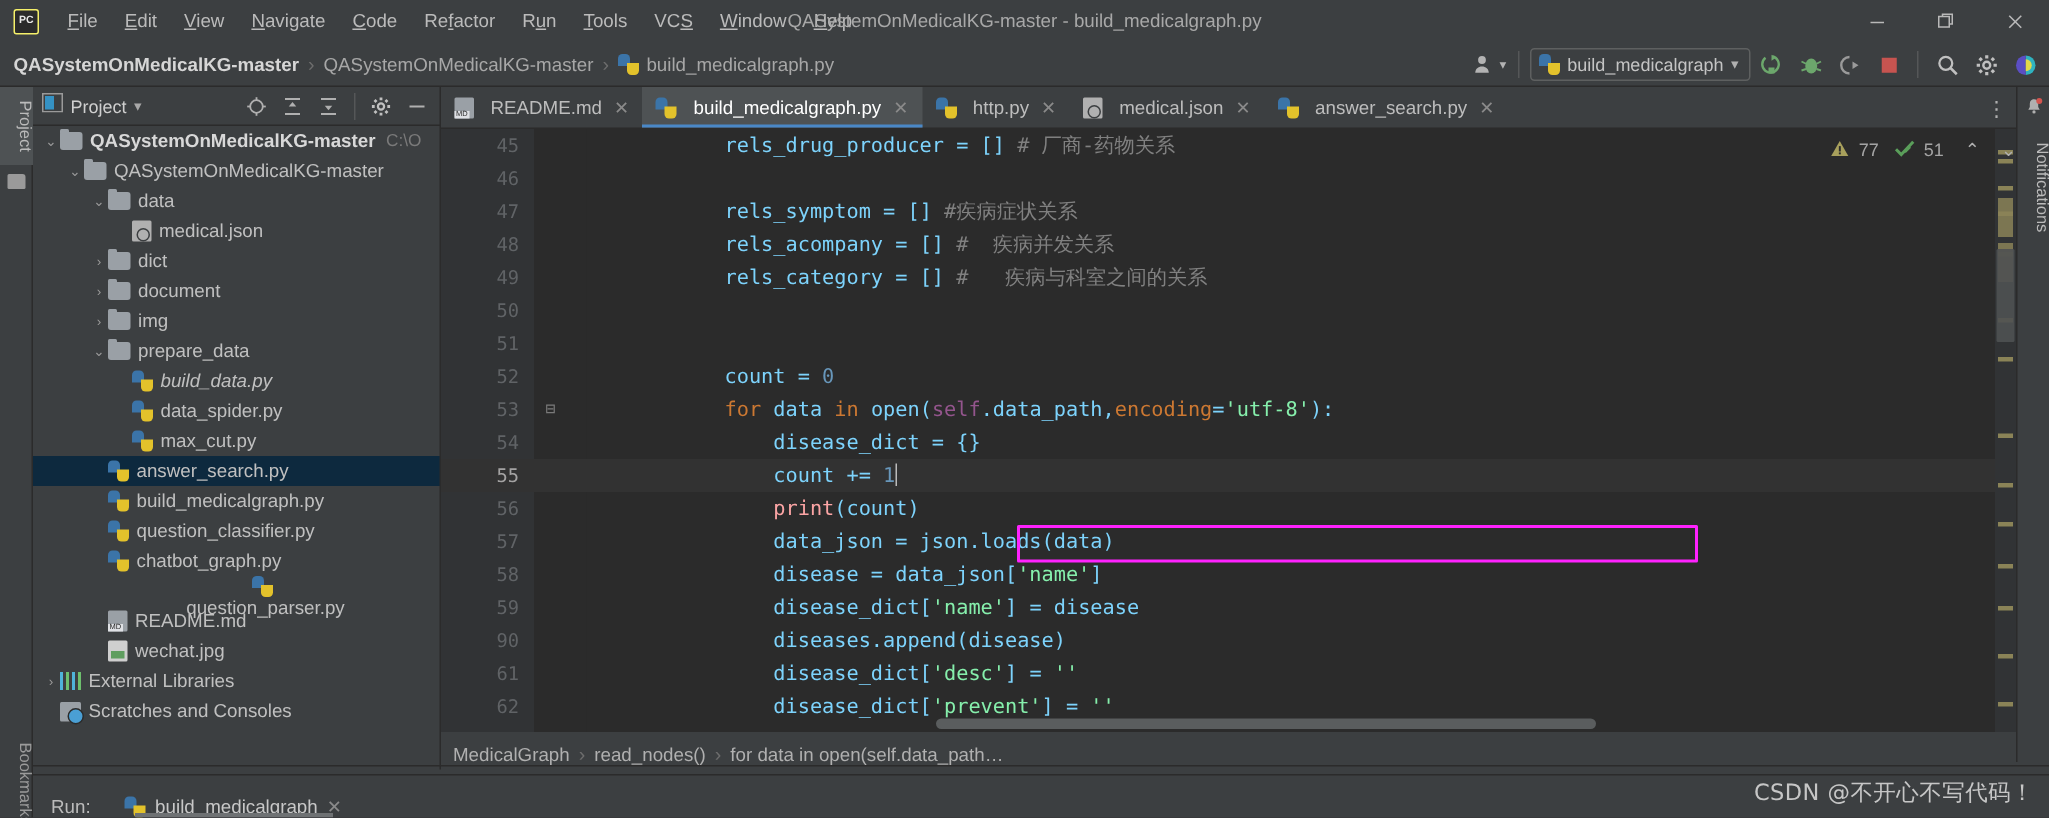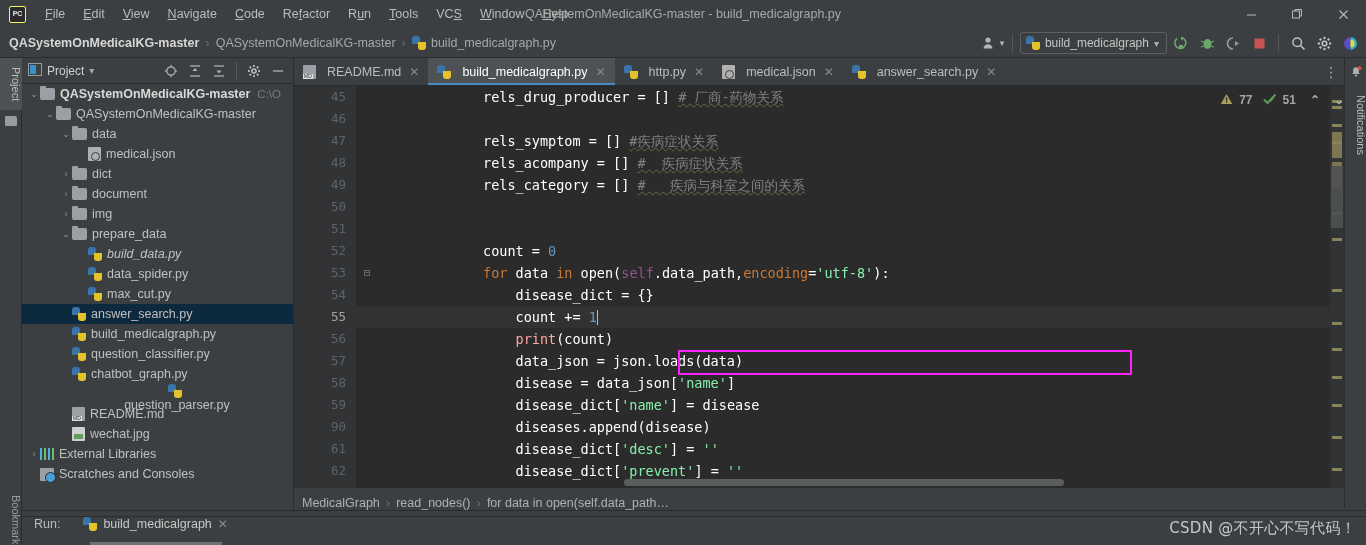--- a/index.html
+++ b/index.html
@@ -143,59 +143,59 @@
   .ctext { position: absolute; left: 124px; color: #a9b7c6; }
   .fold { position: absolute; left: 68px; width: 10px; text-align: center; color: #7a7a7a; font-size: 11px; }
 
   
   .kw { color: #cc7832; }
   .str { color: #86efac; }
   .num { color: #6897bb; }
   .cm { color: #808080; }
   .self { color: #94558d; }
   .pm { color: #fca5a5; }
-  .id { color: #ffffff; }
-  .sq { text-decoration: underline; text-decoration-style: wavy; text-decoration-color: #6b6b3e; text-decoration-thickness:1px; }
+  .id { color: #7dd3fc; }
+  .sq { text-decoration-style: wavy; text-decoration-color: #6b6b3e; text-decoration-thickness:1px; }
   .caret { display:inline-block; width:1px; height:15px; background:#bbbbbb; vertical-align:-3px; }
 
   .hlbox {
     position: absolute; left: 384px; top: 264px; width: 454px; height: 25px;
     border: 2px solid #ff22ff; pointer-events: none; border-radius: 1px;
   }
 
   
   .markerbar {
     position: absolute; right: 0; top: 0; width: 14px; height: 402px; background: #313335;
   }
   .marker { position: absolute; right: 2px; width: 10px; height: 3px; background: #8a8357; }
   .mthumb { position: absolute; right: 1px; width: 12px; background: #4f5152; border-radius: 1px; opacity:.9; }
 
   
   .editinfo {
     position: absolute; right: 22px; top: 90px; height: 20px;
-    display: flex; align-items: center; gap: 6px; font-size: 12px; color: #a4a4a4; font-weight: bold;
+    display: flex; align-items: center; gap: 6px; font-size: 12px; color: #a4a4a4;
   }
 
   
   .hscroll {
     position: absolute; left: 330px; bottom: 2px; width: 440px; height: 7px;
     background: #5a5d5e; border-radius: 4px;
   }
 
   
   .editcrumb {
     position: absolute; left: 294px; top: 488px; width: 1050px; height: 22px;
     background: #3c3f41; display: flex; align-items: flex-end; padding-left: 8px;
     font-size: 12.5px; color: #b0b0b0;
   }
 
   
   .runbar {
     position: absolute; left: 22px; top: 516px; width: 1344px; height: 29px;
-    background: #3c3f41; display: flex; align-items: flex-start; padding-left: 12px; gap: 9px;
+    background: #3c3f41; display: flex; align-items: flex-end; padding-left: 12px; gap: 9px;
     border-top: 1px solid #2b2b2b;
   }
   .runlabel { font-size: 12.5px; color: #bbbbbb; }
   .runtab { display: flex; align-items: center; gap: 6px; font-size: 12.5px; color: #c8c8c8; }
   .runtab .x { color: #8a8a8a; font-size: 12px; }
   .runtab-underline { position:absolute; left: 68px; bottom: 0; width: 132px; height: 3px; background:#6e7173; }
 
   
   .watermark {
     position: absolute; right: 10px; bottom: 7px;
@@ -563,21 +563,21 @@
       </div>
     </div>
 
   <div class="editor">
     <div class="gutter"></div>
     <div class="gutter2"></div>
     <div class="codearea" id="codearea">
         <div class="cline"><span class="lnum">45</span><span class="ctext"><span class="id">        </span><span class="id">rels_drug_producer</span><span class="id"> = [] </span><span class="cm sq"># 厂商-药物关系</span></span></div>
         <div class="cline"><span class="lnum">46</span><span class="ctext"></span></div>
         <div class="cline"><span class="lnum">47</span><span class="ctext"><span class="id">        </span><span class="id">rels_symptom</span><span class="id"> = [] </span><span class="cm sq">#疾病症状关系</span></span></div>
-        <div class="cline"><span class="lnum">48</span><span class="ctext"><span class="id">        </span><span class="id">rels_acompany</span><span class="id"> = [] </span><span class="cm sq">#  疾病症状关系</span></span></div>
+        <div class="cline"><span class="lnum">48</span><span class="ctext"><span class="id">        </span><span class="id">rels_acompany</span><span class="id"> = [] </span><span class="cm sq">#  疾病并发关系</span></span></div>
         <div class="cline"><span class="lnum">49</span><span class="ctext"><span class="id">        </span><span class="id">rels_category</span><span class="id"> = [] </span><span class="cm sq">#   疾病与科室之间的关系</span></span></div>
         <div class="cline"><span class="lnum">50</span><span class="ctext"></span></div>
         <div class="cline"><span class="lnum">51</span><span class="ctext"></span></div>
         <div class="cline"><span class="lnum">52</span><span class="ctext"><span class="id">        </span><span class="id">count</span><span class="id"> = </span><span class="num">0</span></span></div>
         <div class="cline"><span class="lnum">53</span><span class="fold">⊟</span><span class="ctext"><span class="id">        </span><span class="kw">for</span><span class="id"> data </span><span class="kw">in</span><span class="id"> open(</span><span class="self">self</span><span class="id">.data_path,</span><span class="kw">encoding</span><span class="id">=</span><span class="str">'utf-8'</span><span class="id">):</span></span></div>
         <div class="cline"><span class="lnum">54</span><span class="ctext"><span class="id">            </span><span class="id">disease_dict = {}</span></span></div>
         <div class="cline hl"><span class="lnum cur">55</span><span class="ctext"><span class="id">            </span><span class="id">count += </span><span class="num">1</span><span class="caret"></span></span></div>
         <div class="cline"><span class="lnum">56</span><span class="ctext"><span class="id">            </span><span class="pm">print</span><span class="id">(count)</span></span></div>
         <div class="cline"><span class="lnum">57</span><span class="ctext"><span class="id">            </span><span class="id">data_json = json.loads(data)</span></span></div>
         <div class="cline"><span class="lnum">58</span><span class="ctext"><span class="id">            </span><span class="id">disease = data_json[</span><span class="str">'name'</span><span class="id">]</span></span></div>

